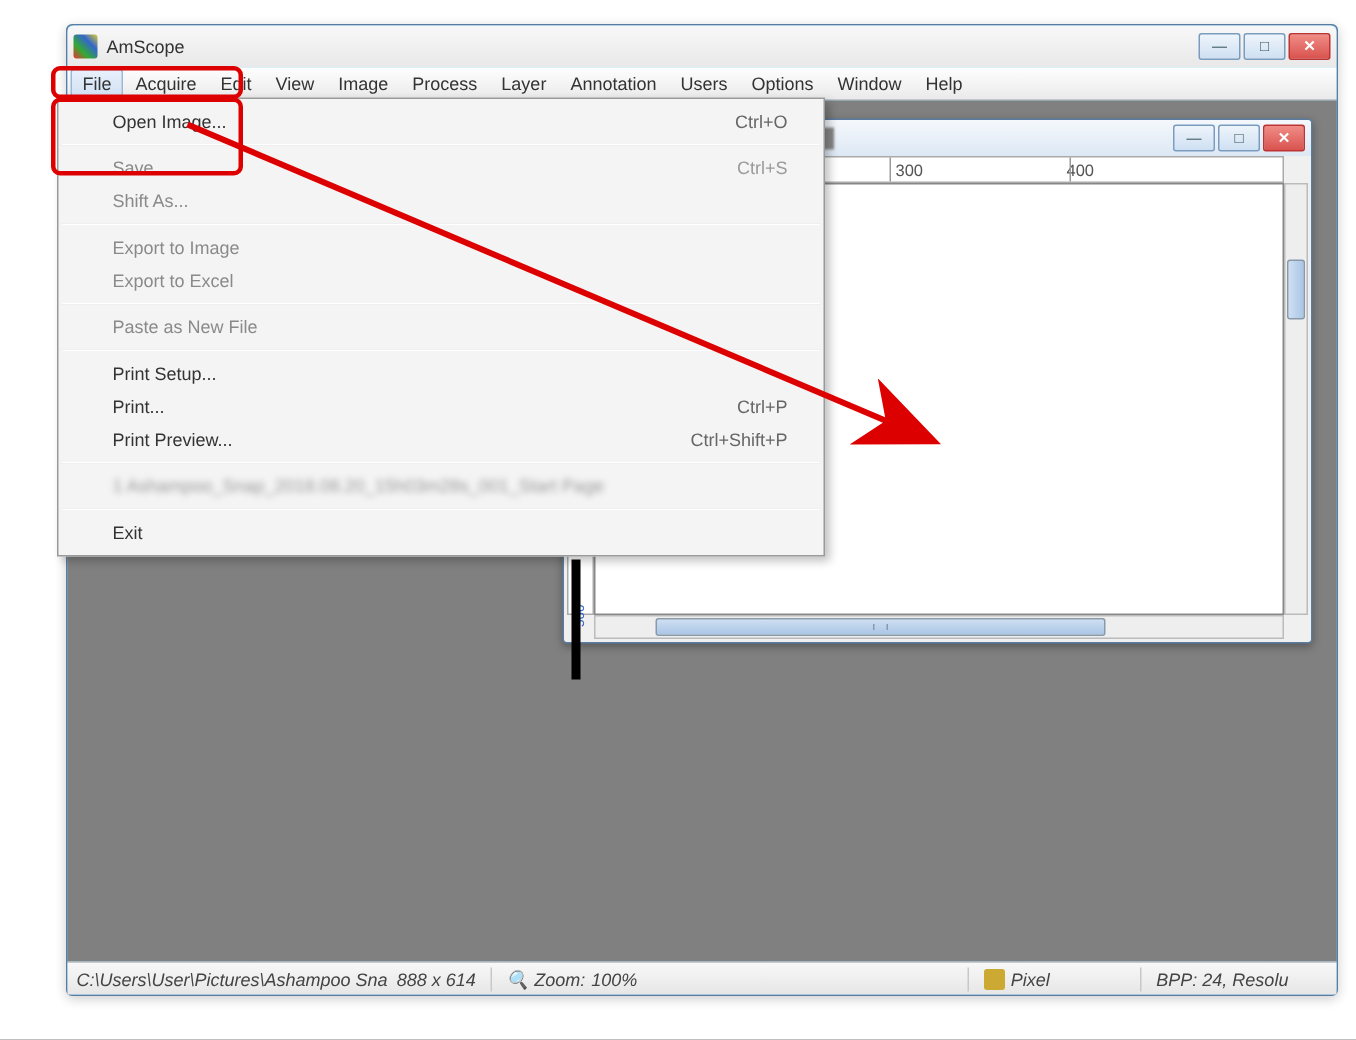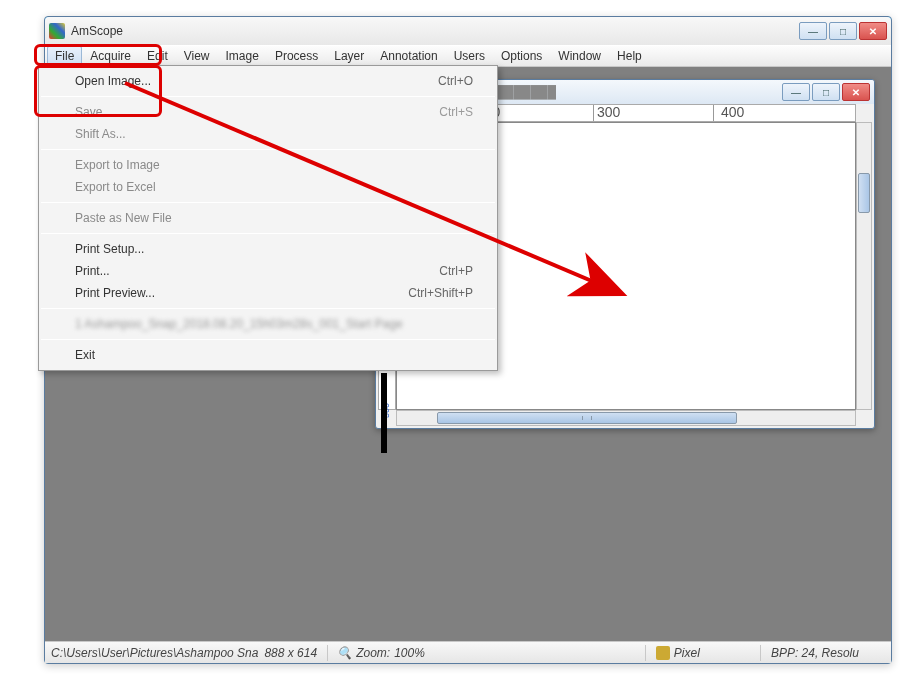--- a/index.html
+++ b/index.html
@@ -9,33 +9,33 @@
   .titlebar .app-icon { width: 16px; height: 16px; margin-right: 6px; background: linear-gradient(45deg,#e33,#3a3,#36c,#dc3); border-radius: 2px; }
   .titlebar .title { flex: 1; color: #333; }
   .win-btns { display: flex; gap: 2px; }
   .win-btn { width: 28px; height: 18px; border: 1px solid #7a9cbf; border-radius: 2px; background: linear-gradient(#eef4fb,#cfe0f2); display: flex; align-items: center; justify-content: center; font-size: 10px; color: #355; }
   .win-btn.close { background: linear-gradient(#f08c86,#d9534f); border-color: #b33; color: #fff; font-weight: bold; }
   .menubar { height: 22px; background: linear-gradient(#fdfdfd,#eaeaea); display: flex; align-items: stretch; border-top: 1px solid #fff; border-bottom: 1px solid #c8c8c8; padding-left: 2px; }
   .menu-item { padding: 0 8px; display: flex; align-items: center; color: #333; }
   .menu-item.active { background: linear-gradient(#e8f0fb,#cfe0f4); border: 1px solid #9bb8d6; border-radius: 2px; padding: 0 7px; }
   .toolbar2 { position: absolute; left: 470px; top: 69px; height: 26px; display: flex; align-items: center; gap: 6px; }
   .tb-ico { width: 20px; height: 20px; display:flex; align-items:center; justify-content:center; color:#666; border:1px solid transparent; border-radius:2px; }
-  .dropdown { position: absolute; left: 10px; top: 46px; width: 460px; background: #f4f4f4; border: 1px solid #9a9a9a; box-shadow: 3px 3px 6px rgba(0,0,0,.25); padding: 4px 0; }
+  .dropdown { position: absolute; left: 10px; top: 46px; width: 512px; background: #f4f4f4; border: 1px solid #9a9a9a; box-shadow: 3px 3px 6px rgba(0,0,0,.25); padding: 4px 0; }
   .dd-row { display: flex; align-items: center; height: 22px; padding: 0 24px 0 36px; color: #333; }
   .dd-row.disabled { color: #8a8a8a; }
   .dd-row .shortcut { margin-left: auto; color: #666; }
   .dd-row.disabled .shortcut { color:#9a9a9a; }
   .dd-sep { height: 1px; background: #c8c8c8; margin: 4px 2px; border-top:1px solid #fff; }
   .workspace { position: absolute; left: 0; top: 50px; right: 0; bottom: 22px; background: #808080; }
   .doc-window { position: absolute; left: 330px; top: 12px; width: 500px; height: 350px; background: #f0f0f0; border: 1px solid #5a7ca0; border-radius: 3px; box-shadow: 0 2px 6px rgba(0,0,0,.3); }
   .doc-titlebar { height: 24px; background: linear-gradient(#f4f8fc,#dde8f4); display: flex; align-items: center; padding: 0 4px; border-top-left-radius:3px; border-top-right-radius:3px;}
   .doc-titlebar .title { flex:1; color:#888; font-style:italic; filter:blur(.6px); padding-left:6px; }
   .ruler-h { position:absolute; left:20px; top:24px; right:18px; height:18px; background:#fff; border:1px solid #aaa; font-size:9px; color:#555; display:flex; align-items:flex-end; }
   .ruler-h .tick { position:absolute; top:0; bottom:0; border-left:1px solid #999; }
-  .ruler-h .lbl { position:absolute; bottom:1px; font-size:14px; }
+  .ruler-h .lbl { position:absolute; bottom:1px; font-size:11px; }
   .ruler-v { position:absolute; left:2px; top:42px; width:18px; bottom:18px; background:#fff; border:1px solid #aaa; }
   .ruler-v .vlbl { position:absolute; left:2px; font-size:9px; writing-mode:vertical-rl; transform:rotate(180deg); color:#36c; }
   .canvas-area { position:absolute; left:20px; top:42px; right:18px; bottom:18px; background:#fff; border:1px solid #888; }
   .canvas-area::-webkit-scrollbar{width:16px;height:16px;}
   .scroll-v { position:absolute; right:2px; top:42px; width:16px; bottom:18px; background:#eee; border:1px solid #bbb; }
   .scroll-v .thumb { position:absolute; left:1px; right:1px; top:50px; height:40px; background:linear-gradient(90deg,#cfdff2,#aac6e6); border:1px solid #89a; border-radius:2px; }
   .scroll-h { position:absolute; left:20px; right:18px; bottom:2px; height:16px; background:#eee; border:1px solid #bbb; }
   .scroll-h .thumb { position:absolute; top:1px; bottom:1px; left:40px; width:300px; background:linear-gradient(#cfdff2,#aac6e6); border:1px solid #89a; border-radius:2px; }
   .scroll-h .grip { position:absolute; left:50%; top:3px; bottom:3px; width:10px; border-left:1px solid #89a; border-right:1px solid #89a; transform:translateX(-50%);}
   .blackbar { position:absolute; left:2px; top:250px; width:6px; height:80px; background:#000; }
@@ -100,21 +100,21 @@
           <div class="win-btn">—</div>
           <div class="win-btn">□</div>
           <div class="win-btn close">✕</div>
         </div>
       </div>
       <div class="ruler-h" id="rulerH">
           <span class="lbl" style="left: 80px;">200</span>
           <div class="tick" style="left: 76px;"></div>
           <span class="lbl" style="left: 200px;">300</span>
           <div class="tick" style="left: 196px;"></div>
-          <span class="lbl" style="left: 324px;">400</span>
+          <span class="lbl" style="left: 314px;">400</span>
           <div class="tick" style="left: 316px;"></div>
         </div>
       <div class="ruler-v">
         <div class="vlbl" style="top:280px;">500</div>
         <div class="blackbar"></div>
       </div>
       <div class="canvas-area"></div>
       <div class="scroll-v">
           <div class="thumb"></div>
         </div>

